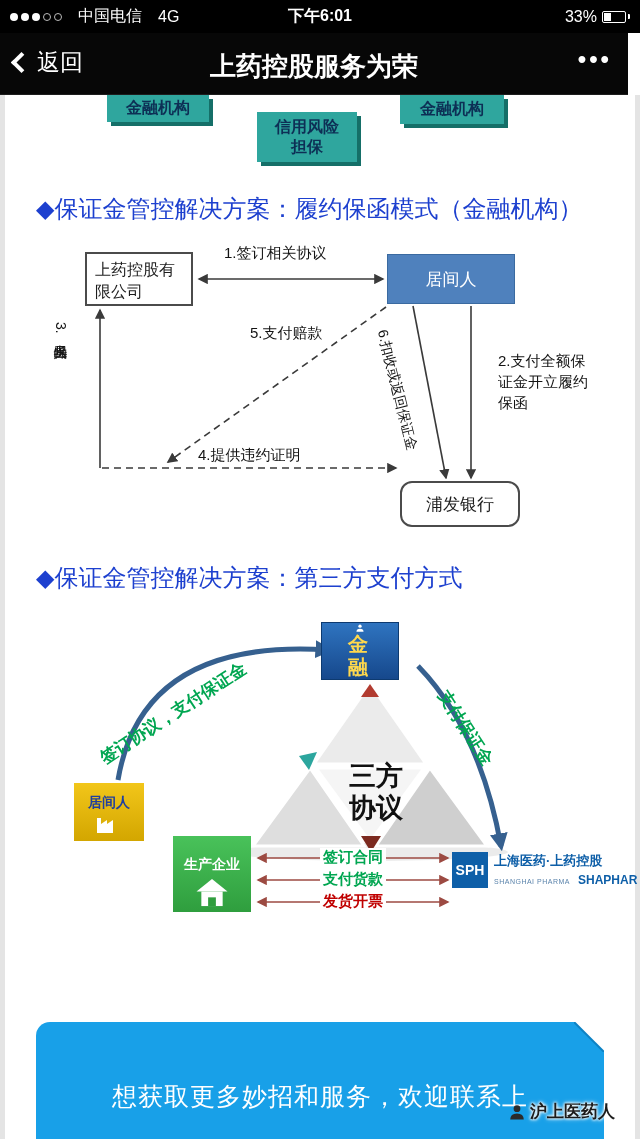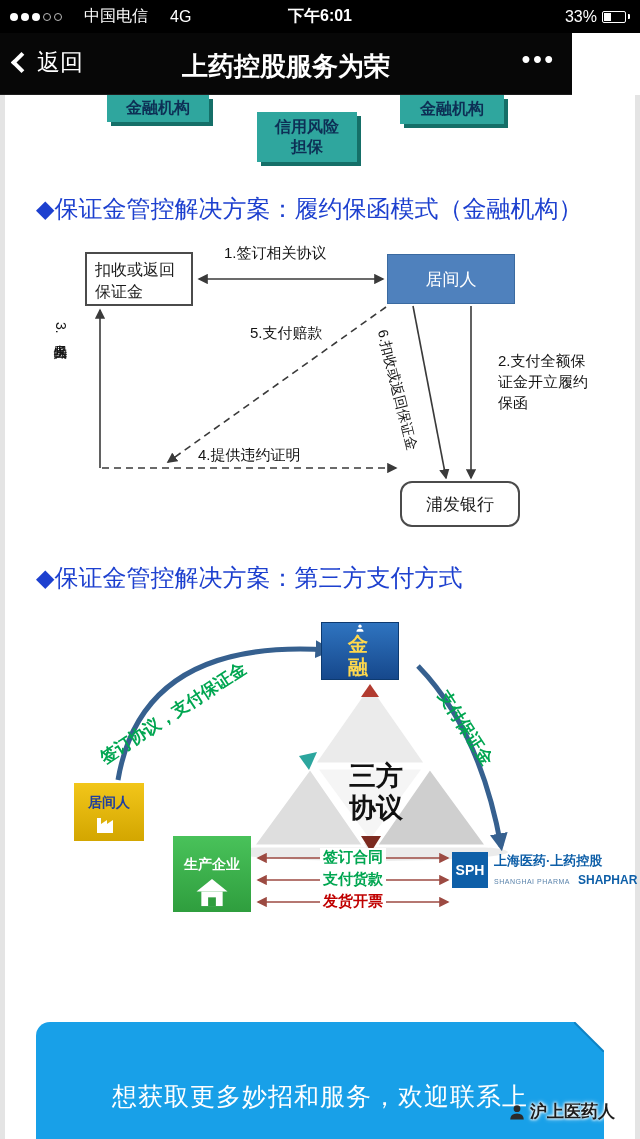--- a/index.html
+++ b/index.html
@@ -7,33 +7,33 @@
     --broker-blue:#4f81bd; --cta-blue:#18a0e8; --yellow-box:#e9bd0b;
     --green-box:#3db54d; --sph-blue:#0e5fa8; --label-green:#00a651; --label-red:#c00000;
   }
   *{box-sizing:border-box;margin:0;padding:0;}
   body{background:#888;font-family:"Liberation Sans","DejaVu Sans",sans-serif;}
   .page{position:relative;width:640px;height:1139px;margin:0 auto;background:#ffffff;overflow:hidden;}
 
   
   .status-bar{position:absolute;left:0;top:0;width:640px;height:33px;background:#000;color:#fff;
     display:flex;align-items:center;justify-content:space-between;padding:0 10px;font-size:16px;}
-  .sb-left{display:flex;align-items:center;gap:22px;justify-content:center;}
+  .sb-left{display:flex;align-items:center;gap:16px;justify-content:center;}
   .sig{display:flex;align-items:center;gap:3px;}
   .sig i{width:8px;height:8px;border-radius:50%;display:inline-block;}
   .sig i.f{background:#fff;}
   .sig i.o{border:1px solid #bbb;}
   .sb-time{position:absolute;left:50%;transform:translateX(-50%);font-weight:bold;font-size:16px;}
   .sb-right{display:flex;align-items:center;gap:5px;}
   .batt{width:24px;height:12px;border:1px solid #fff;border-radius:2px;padding:1px;display:inline-block;}
   .batt .batt-fill{display:block;height:100%;width:33%;background:#fff;}
   .batt-tip{width:2px;height:5px;background:#fff;display:inline-block;margin-left:-3px;border-radius:0 1px 1px 0;}
 
   
-  .nav-bar{position:absolute;left:0;top:33px;width:572px;height:62px;background:#070707;color:#fff;border-bottom:1px solid #1d1d1d;}
+  .nav-bar{position:absolute;left:0;top:33px;width:628px;height:62px;background:#070707;color:#fff;border-bottom:1px solid #1d1d1d;}
   .nav-back{position:absolute;left:14px;top:14px;display:flex;align-items:center;gap:8px;font-size:23px;cursor:pointer;}
   .chev{width:15px;height:15px;border-left:4px solid #fff;border-bottom:4px solid #fff;transform:rotate(45deg);display:inline-block;}
   .nav-title{position:absolute;left:50%;top:16px;transform:translateX(-50%);font-size:26px;font-weight:bold;white-space:nowrap;}
   .nav-more{position:absolute;right:16px;top:12px;font-size:24px;font-weight:bold;letter-spacing:3px;cursor:pointer;}
 
   
   .edge{position:absolute;top:95px;bottom:0;width:5px;background:#e4e4e4;}
   .edge.left{left:0;} .edge.right{right:0;}
 
   
@@ -162,21 +162,21 @@
       </defs>
       <g stroke="#3a3a3a" stroke-width="1.6" fill="none">
         <line x1="199" y1="39" x2="383" y2="39" marker-start="url(#ah)" marker-end="url(#ah)"></line>
         <line x1="100" y1="228" x2="100" y2="70" marker-end="url(#ah)"></line>
         <line x1="102" y1="228" x2="396" y2="228" stroke-dasharray="7 5" marker-end="url(#ah)"></line>
         <line x1="386" y1="67" x2="168" y2="222" stroke-dasharray="7 5" marker-end="url(#ah)"></line>
         <line x1="413" y1="66" x2="446" y2="238" marker-end="url(#ah)"></line>
         <line x1="471" y1="66" x2="471" y2="238" marker-end="url(#ah)"></line>
       </g>
     </svg>
-    <div class="node company">扣收或返回保证金</div>
+    <div class="node company">上药控股有限公司</div>
     <div class="node broker1">居间人</div>
     <div class="node bank">浦发银行</div>
     <div class="lbl lb1">1.签订相关协议</div>
     <div class="lbl lb2">2.支付全额保证金开立履约保函</div>
     <div class="lbl lb3">3.出具保函</div>
     <div class="lbl lb4">4.提供违约证明</div>
     <div class="lbl lb5">5.支付赔款</div>
     <div class="lbl lb6">6.扣收或返回保证金</div>
   </section>
 

